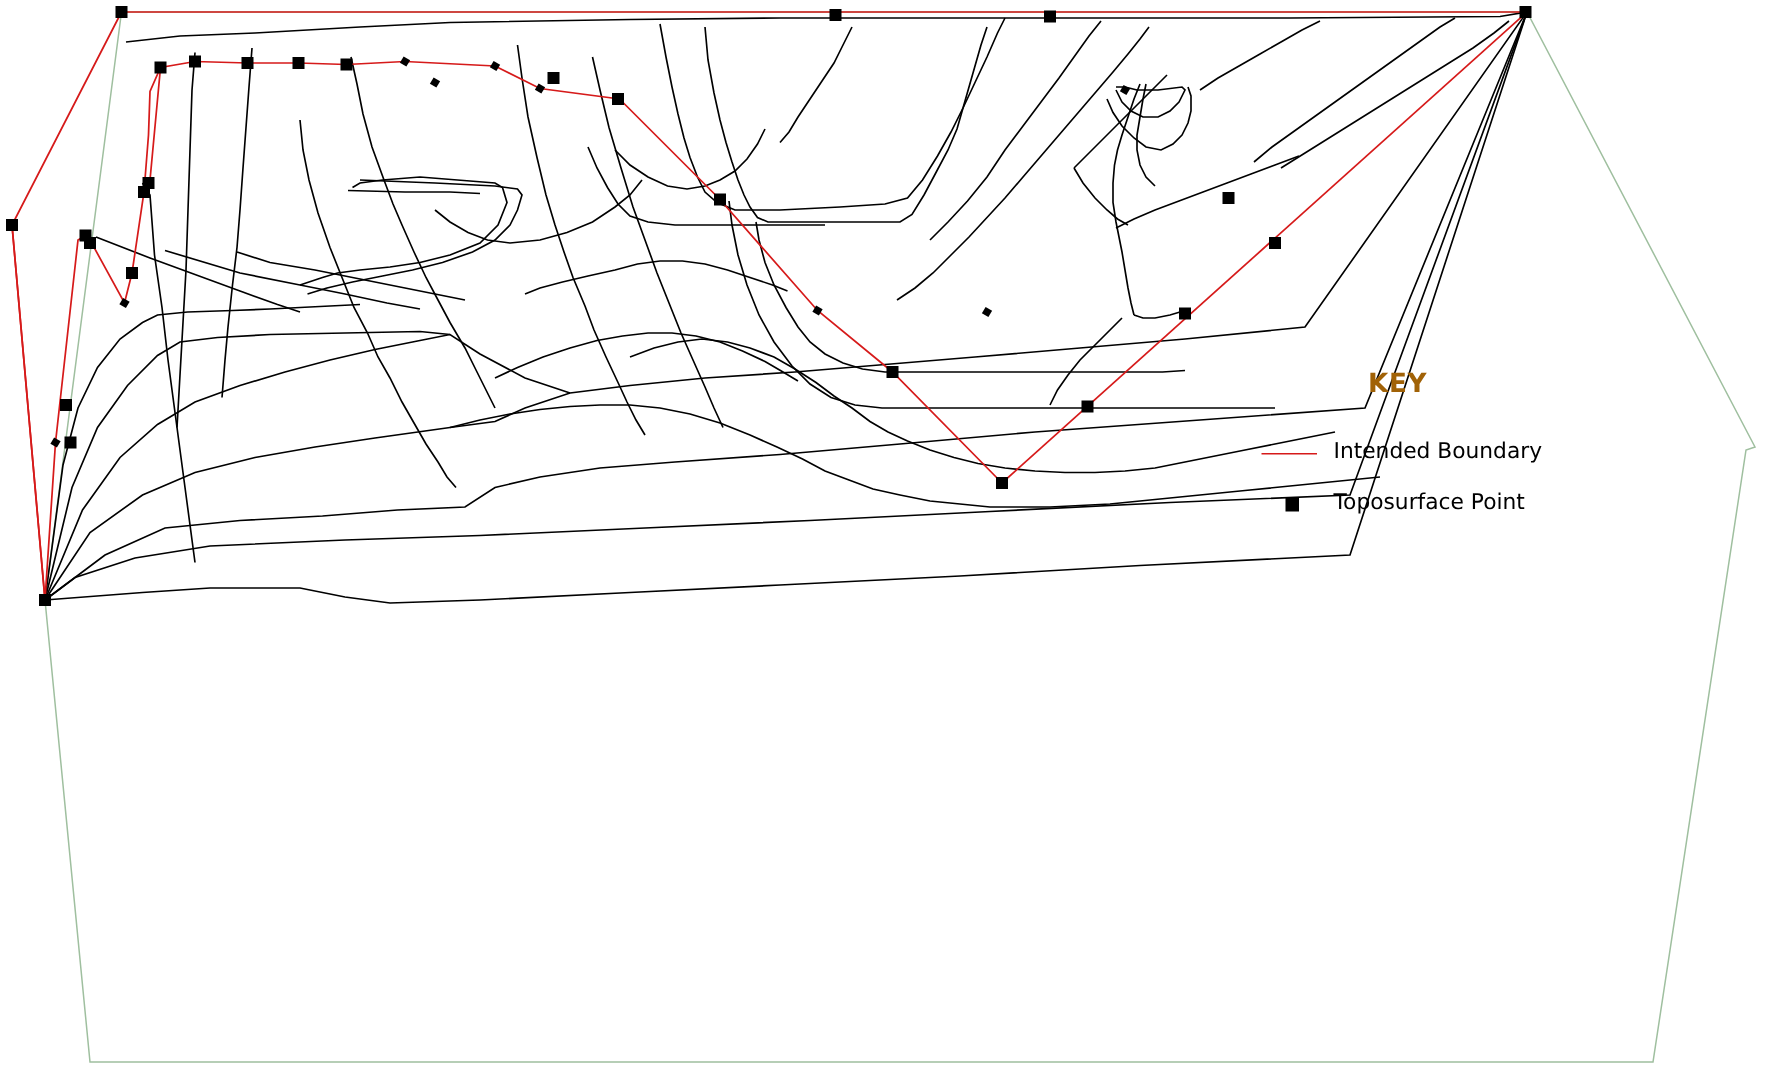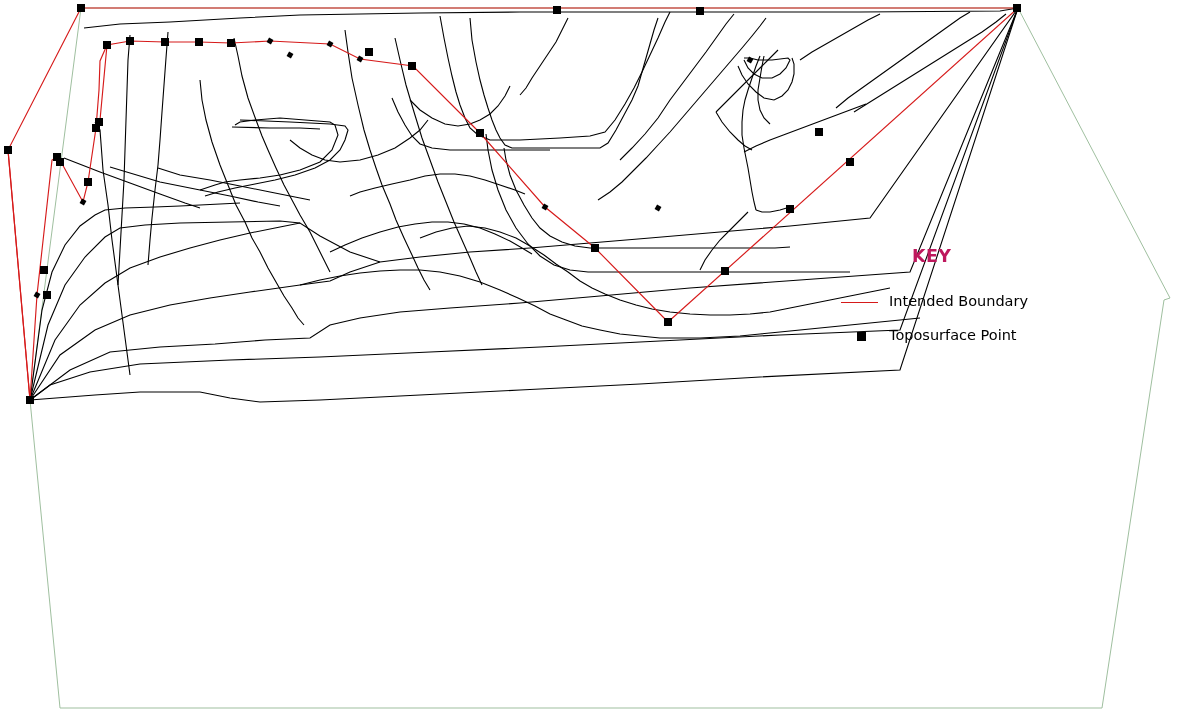--- a/index.html
+++ b/index.html
@@ -58,21 +58,21 @@
     top: 236px;
     width: 240px;
     height: 120px;
   }
   #legend .legend-title {
     position: absolute;
     left: 76px;
     top: 10px;
     font-size: 17.5px;
     font-weight: bold;
-    color: #be185d;
+    color: #a16207;
     letter-spacing: 0.4px;
   }
   #legend .legend-row {
     position: absolute;
     left: 0;
     width: 240px;
     height: 24px;
   }
   #legend .row-boundary { top: 55px; }
   #legend .row-point { top: 89px; }

